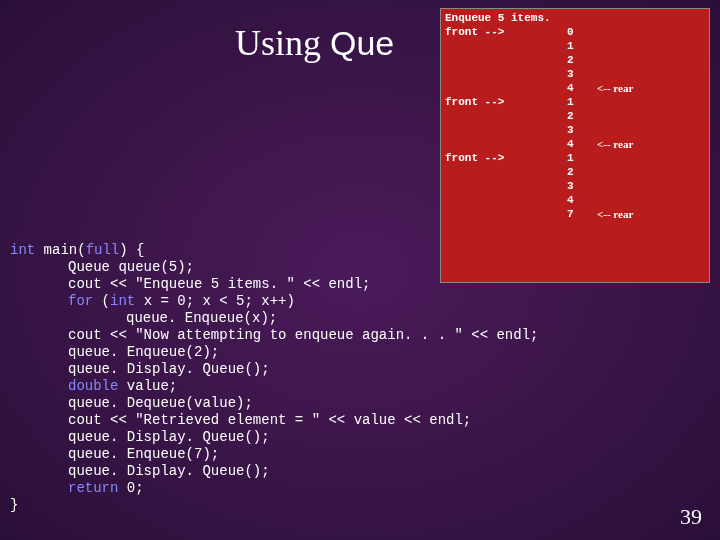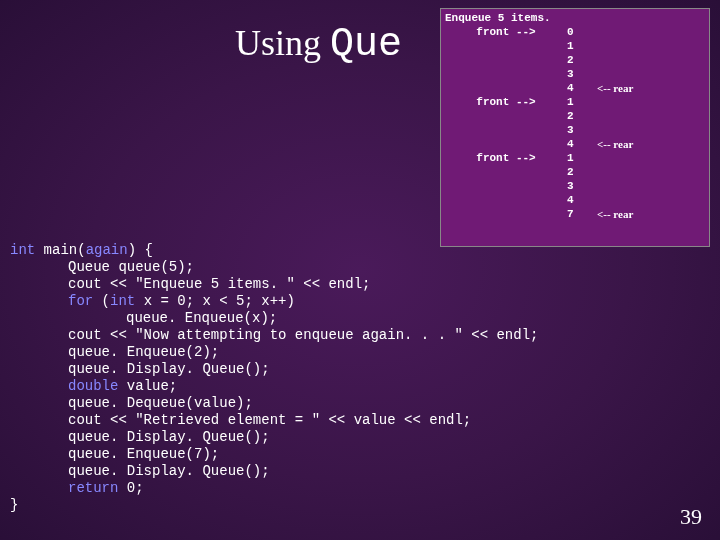--- a/index.html
+++ b/index.html
@@ -16,56 +16,56 @@
   }
   .title {
     position: absolute;
     left: 235px;
     top: 22px;
     font-family: "Times New Roman", serif;
     font-size: 36px;
     color: #fff;
   }
   .title .mono {
-    font-family: Liberation Mono, monospace;
-    font-size: 40px;
+    font-family: Liberation Sans, sans-serif;
+    font-size: 34px;
   }
   .code {
     position: absolute;
     left: 10px;
     top: 225px;
     font-family: "Courier New", monospace;
     font-size: 14px;
     line-height: 17px;
     color: #fff;
     white-space: pre;
   }
   .kw { color: #8888ff; }
   .indent1 { margin-left: 58px; text-align: right; }
   .indent2 { margin-left: 116px; }
   .console {
     position: absolute;
     right: 10px;
     top: 8px;
     width: 270px;
-    height: 239px;
-    background: #701a75;
+    height: 275px;
+    background: #b91c1c;
     border: 1px solid #888;
     font-family: "Courier New", monospace;
     font-size: 11px;
     line-height: 14px;
     color: #fff;
     padding: 2px 4px;
     box-sizing: border-box;
     font-weight: bold;
   }
   .console-row {
     display: flex;
   }
-  .c-left { width: 122px; text-align: center; }
+  .c-left { width: 122px; }
   .c-mid { width: 30px; text-align: left; }
   .c-right { flex: 1; font-family: Liberation Serif, serif; }
   .slidenum {
     position: absolute;
     right: 18px;
     bottom: 10px;
     font-family: "Times New Roman", serif;
     font-size: 22px;
     color: #fff;
   }
@@ -148,21 +148,21 @@
       <div class="c-right"></div>
     </div>
     <div class="console-row">
       <div class="c-left"></div>
       <div class="c-mid">7</div>
       <div class="c-right">&lt;-- rear</div>
     </div>
   </div>
 
 <div class="code">
-<span><span class="kw">int</span><span> main(</span><span class="kw">again</span><span>) {</span></span>
+<span><span class="kw">int</span><span> main(</span><span class="kw">full</span><span>) {</span></span>
 <span class="indent1">Queue queue(5);</span>
 <span class="indent1">cout &lt;&lt; "Enqueue 5 items. " &lt;&lt; endl;</span>
 <span class="indent1"><span class="kw">for</span><span> (</span><span class="kw">int</span><span> x = 0; x &lt; 5; x++)</span></span>
 <span class="indent2">queue. Enqueue(x);</span>
 <span class="indent1">cout &lt;&lt; "Now attempting to enqueue again. . . " &lt;&lt; endl;</span>
 <span class="indent1">queue. Enqueue(2);</span>
 <span class="indent1">queue. Display. Queue();</span>
 <span class="indent1"><span class="kw">double</span><span> value;</span></span>
 <span class="indent1">queue. Dequeue(value);</span>
 <span class="indent1">cout &lt;&lt; "Retrieved element = " &lt;&lt; value &lt;&lt; endl;</span>

